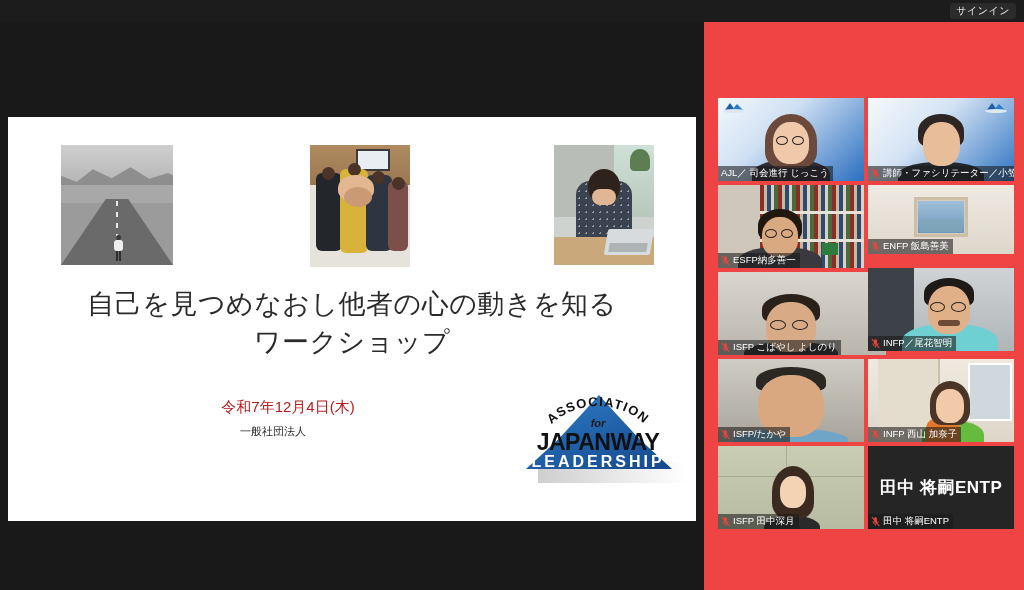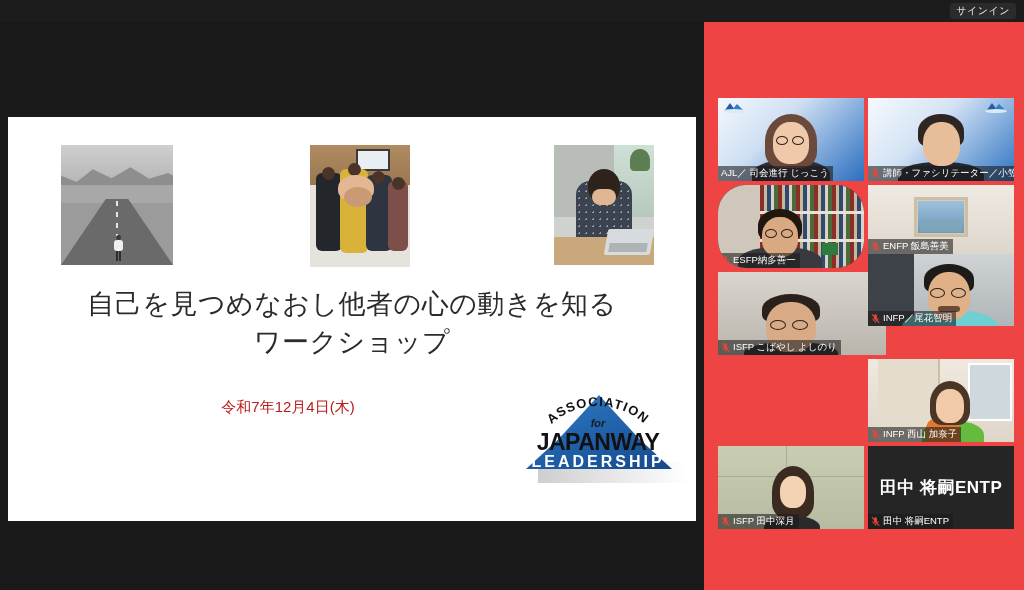--- a/index.html
+++ b/index.html
@@ -233,20 +233,21 @@
         <div class="head"></div>
           <div class="hands"></div>
         <div class="desk"></div>
           <div class="laptop"></div>
       </div>
     </div>
 
     <div id="slide-title">自己を見つめなおし他者の心の動きを知る
 ワークショップ</div>
     <div id="slide-date">令和7年12月4日(木)</div>
+    <div id="slide-org-pre">一般社団法人</div>
 
     <div id="logo">
       <div class="shadow"></div>
       <div class="fuji"></div>
       <svg class="arc" viewBox="0 0 180 112">
         <defs>
             <path id="arcpath" d="M 26,74 A 66,62 0 0 1 154,74"></path>
           </defs>
         <text font-family="Liberation Sans, sans-serif" font-size="13" font-weight="700" fill="#111" letter-spacing="1.2">
           <textPath href="#arcpath" startOffset="50%" text-anchor="middle">ASSOCIATION</textPath>
@@ -291,21 +292,21 @@
       <div class="namebar">
         <svg class="mic" viewBox="0 0 12 14">
   <path d="M6 1.4c1.1 0 1.9.8 1.9 1.9v3.6c0 1.1-.8 1.9-1.9 1.9s-1.9-.8-1.9-1.9V3.3c0-1.1.8-1.9 1.9-1.9z" fill="#e8463c"></path>
   <path d="M2.6 6.3v.8A3.4 3.4 0 0 0 6 10.5a3.4 3.4 0 0 0 3.4-3.4v-.8" stroke="#e8463c" stroke-width="1.2" fill="none"></path>
   <path d="M6 10.5v2.1" stroke="#e8463c" stroke-width="1.2"></path>
   <path d="M1.2 1 11 13" stroke="#e8463c" stroke-width="1.5"></path>
 </svg>
         <span>講師・ファシリテーター／小笠原健</span>
       </div>
     </div>
-    <div class="tile" style="left: 14px; top: 163px; width: 146px; height: 83px; border-radius: 28px;">
+    <div class="tile" style="left: 14px; top: 163px; width: 146px; height: 83px;">
       <div class="bg" style="background:#6e6257"></div>
    <div style="position:absolute;left:0;top:0;width:42px;height:100%;background:#cfc7bb"></div>
    <div style="position:absolute;left:42px;top:0;width:104px;height:100%;
         background:repeating-linear-gradient(90deg,#8a2f28 0 4px,#c9b89a 4px 7px,#2f4a72 7px 11px,#d8d2c6 11px 14px,#4a6b3c 14px 18px);"></div>
    <div style="position:absolute;left:42px;top:26px;width:104px;height:3px;background:#e8e2d6"></div>
    <div style="position:absolute;left:42px;top:54px;width:104px;height:3px;background:#e8e2d6"></div>
    <div style="position:absolute;left:104px;top:58px;width:16px;height:12px;background:#2f7a3f"></div>
    <div class="shoulders" style="left:20px;top:62px;width:84px;height:30px;background:#3a3a3e"></div>
    <div class="hair" style="left:40px;top:24px;width:44px;height:32px;background:#20180f"></div>
    <div class="face" style="left:44px;top:32px;width:36px;height:40px;background:#d9a982"></div>
@@ -351,41 +352,56 @@
       <div class="namebar">
         <svg class="mic" viewBox="0 0 12 14">
   <path d="M6 1.4c1.1 0 1.9.8 1.9 1.9v3.6c0 1.1-.8 1.9-1.9 1.9s-1.9-.8-1.9-1.9V3.3c0-1.1.8-1.9 1.9-1.9z" fill="#e8463c"></path>
   <path d="M2.6 6.3v.8A3.4 3.4 0 0 0 6 10.5a3.4 3.4 0 0 0 3.4-3.4v-.8" stroke="#e8463c" stroke-width="1.2" fill="none"></path>
   <path d="M6 10.5v2.1" stroke="#e8463c" stroke-width="1.2"></path>
   <path d="M1.2 1 11 13" stroke="#e8463c" stroke-width="1.5"></path>
 </svg>
         <span>ISFP こばやし  よしのり</span>
       </div>
     </div>
-    <div class="tile" style="left: 164px; top: 232px; width: 146px; height: 72px;">
+    <div class="tile" style="left: 164px; top: 246px; width: 146px; height: 83px;">
       <div class="bg" style="background:linear-gradient(#cfd3d6,#b0b5b8)"></div>
    <div style="position:absolute;left:0;top:0;width:46px;height:100%;background:#3c4247"></div>
    <div class="shoulders" style="left:34px;top:56px;width:96px;height:36px;background:#6fd0d4"></div>
    <div class="hair" style="left:56px;top:10px;width:50px;height:30px;background:#1d1a18"></div>
    <div class="face" style="left:60px;top:18px;width:42px;height:48px;background:#e0b189"></div>
    <div class="glasses" style="left:62px;top:34px;width:38px;height:10px">
       <i style="left:0;width:15px;height:10px"></i>
         <i style="left:21px;width:15px;height:10px"></i>
       </div>
    <div style="position:absolute;left:70px;top:52px;width:22px;height:6px;background:#6b4a36;border-radius:3px"></div>
       <div class="namebar">
         <svg class="mic" viewBox="0 0 12 14">
   <path d="M6 1.4c1.1 0 1.9.8 1.9 1.9v3.6c0 1.1-.8 1.9-1.9 1.9s-1.9-.8-1.9-1.9V3.3c0-1.1.8-1.9 1.9-1.9z" fill="#e8463c"></path>
   <path d="M2.6 6.3v.8A3.4 3.4 0 0 0 6 10.5a3.4 3.4 0 0 0 3.4-3.4v-.8" stroke="#e8463c" stroke-width="1.2" fill="none"></path>
   <path d="M6 10.5v2.1" stroke="#e8463c" stroke-width="1.2"></path>
   <path d="M1.2 1 11 13" stroke="#e8463c" stroke-width="1.5"></path>
 </svg>
         <span>INFP／尾花智明</span>
       </div>
     </div>
+    <div class="tile" style="left: 14px; top: 337px; width: 146px; height: 83px;">
+      <div class="bg" style="background:linear-gradient(#cfccc4,#a8a49c)"></div>
+   <div class="shoulders" style="left:16px;top:70px;width:114px;height:24px;background:#6fa6c8"></div>
+   <div class="hair" style="left:38px;top:8px;width:70px;height:26px;background:#2b2723"></div>
+   <div class="face" style="left:40px;top:16px;width:66px;height:62px;background:#d9a880"></div>
+      <div class="namebar">
+        <svg class="mic" viewBox="0 0 12 14">
+  <path d="M6 1.4c1.1 0 1.9.8 1.9 1.9v3.6c0 1.1-.8 1.9-1.9 1.9s-1.9-.8-1.9-1.9V3.3c0-1.1.8-1.9 1.9-1.9z" fill="#e8463c"></path>
+  <path d="M2.6 6.3v.8A3.4 3.4 0 0 0 6 10.5a3.4 3.4 0 0 0 3.4-3.4v-.8" stroke="#e8463c" stroke-width="1.2" fill="none"></path>
+  <path d="M6 10.5v2.1" stroke="#e8463c" stroke-width="1.2"></path>
+  <path d="M1.2 1 11 13" stroke="#e8463c" stroke-width="1.5"></path>
+</svg>
+        <span>ISFP/たかや</span>
+      </div>
+    </div>
     <div class="tile" style="left: 164px; top: 337px; width: 146px; height: 83px;">
       <div class="bg" style="background:linear-gradient(#efe9df,#ded6c9)"></div>
    <div style="position:absolute;left:10px;top:0;width:62px;height:100%;background:#e4dccc;border-right:2px solid #cbbfa8"></div>
    <div style="position:absolute;left:100px;top:4px;width:44px;height:58px;background:#cfd8dd;border:2px solid #fff"></div>
    <div class="shoulders" style="left:54px;top:62px;width:62px;height:30px;background:#65bb3e"></div>
    <div style="position:absolute;left:58px;top:58px;width:34px;height:30px;background:#e0792c;border-radius:40% 40% 0 0"></div>
    <div class="hair" style="left:62px;top:22px;width:40px;height:44px;background:#4b3526"></div>
    <div class="face" style="left:68px;top:30px;width:28px;height:34px;background:#f1cba9"></div>
       <div class="namebar">
         <svg class="mic" viewBox="0 0 12 14">

